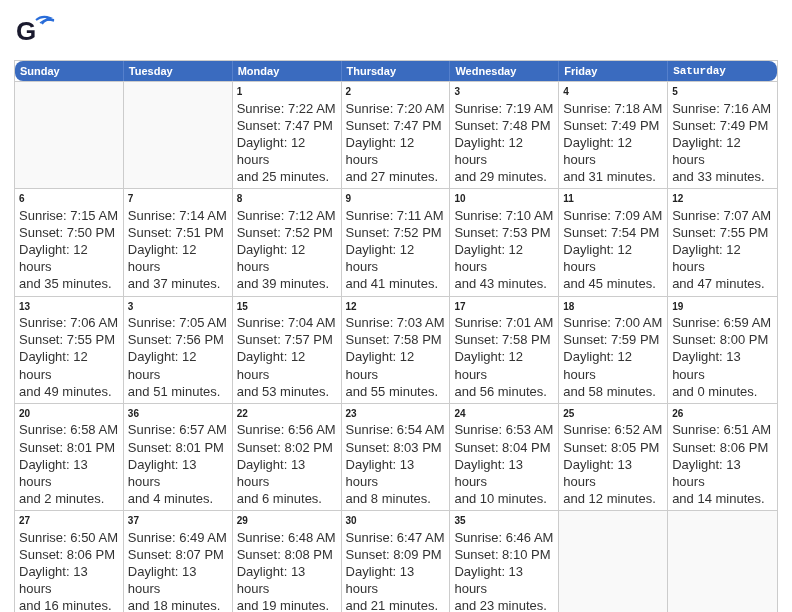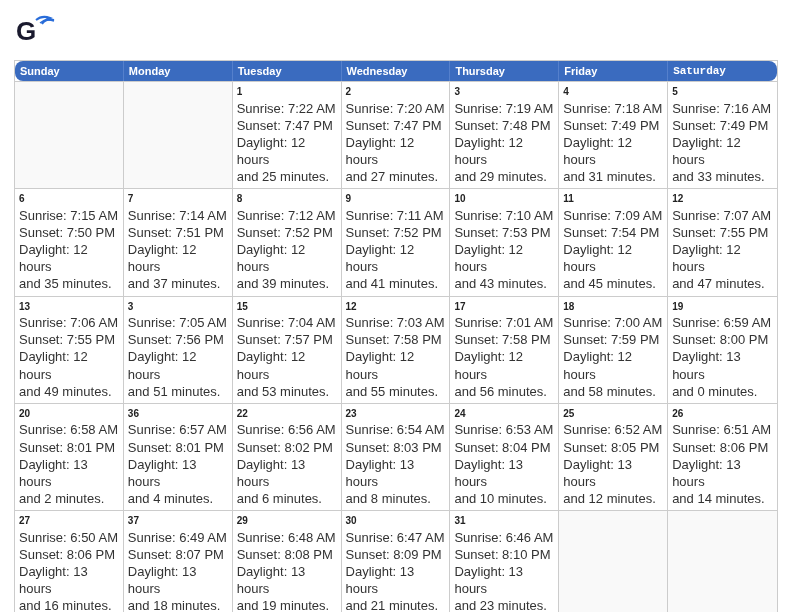--- a/index.html
+++ b/index.html
@@ -133,24 +133,24 @@
     </div>
     <div class="title-block">
       <div class="month-title"></div>
       <div class="subtitle"></div>
     </div>
   </div>
 
   <div class="calendar">
     <div class="cal-header">
     <div class="cal-header-cell">Sunday</div>
+        <div class="cal-header-cell">Tuesday</div>
         <div class="cal-header-cell">Monday</div>
-        <div class="cal-header-cell">Tuesday</div>
+        <div class="cal-header-cell">Thursday</div>
         <div class="cal-header-cell">Wednesday</div>
-        <div class="cal-header-cell">Thursday</div>
         <div class="cal-header-cell">Friday</div>
         <div class="cal-header-cell">Saturday</div>
       </div>
     <div class="cal-body">
     <div class="cal-row">
           <div class="cal-cell empty"></div>
           <div class="cal-cell empty"></div>
           <div class="cal-cell">
             <span class="day-num">1</span>
             <div class="cell-text">Sunrise: 7:22 AM<br>Sunset: 7:47 PM<br>Daylight: 12 hours<br>and 25 minutes.</div>
@@ -273,21 +273,21 @@
           </div>
           <div class="cal-cell">
             <span class="day-num">29</span>
             <div class="cell-text">Sunrise: 6:48 AM<br>Sunset: 8:08 PM<br>Daylight: 13 hours<br>and 19 minutes.</div>
           </div>
           <div class="cal-cell">
             <span class="day-num">30</span>
             <div class="cell-text">Sunrise: 6:47 AM<br>Sunset: 8:09 PM<br>Daylight: 13 hours<br>and 21 minutes.</div>
           </div>
           <div class="cal-cell">
-            <span class="day-num">31</span>
+            <span class="day-num">35</span>
             <div class="cell-text">Sunrise: 6:46 AM<br>Sunset: 8:10 PM<br>Daylight: 13 hours<br>and 23 minutes.</div>
           </div>
           <div class="cal-cell empty"></div>
           <div class="cal-cell empty"></div>
         </div>
       </div>
   </div>
 </div>
 
 </body></html>

